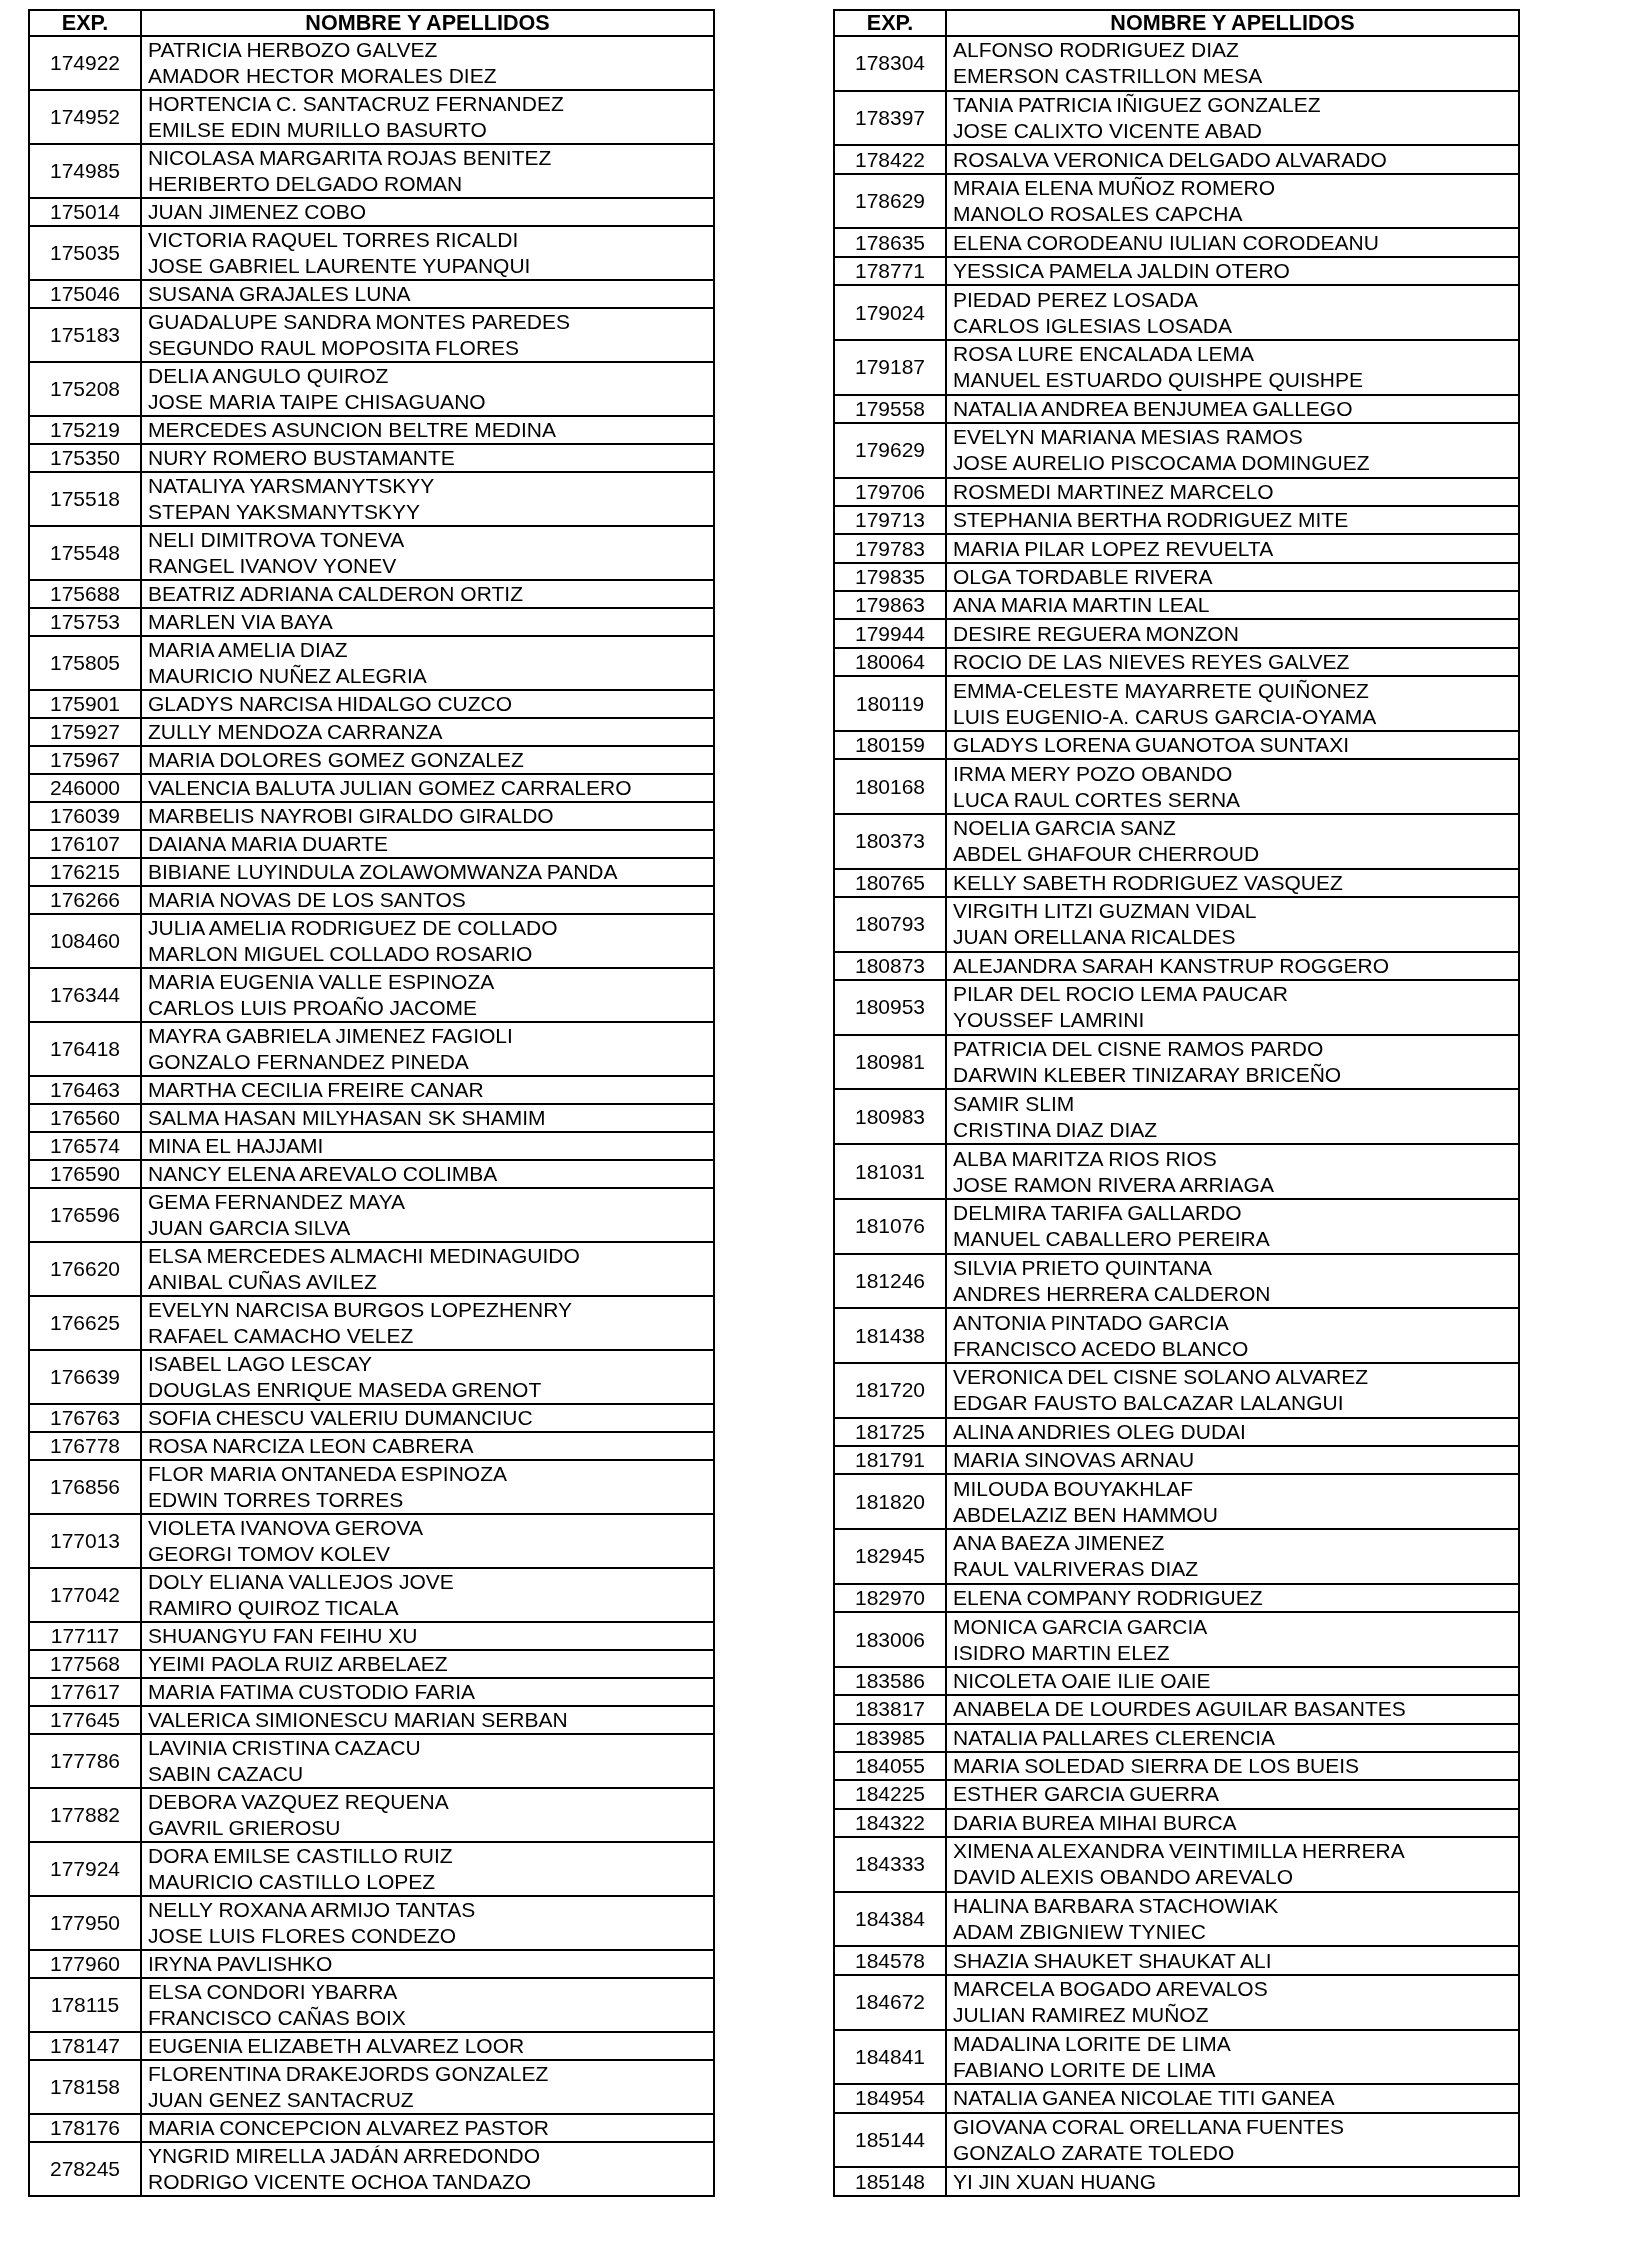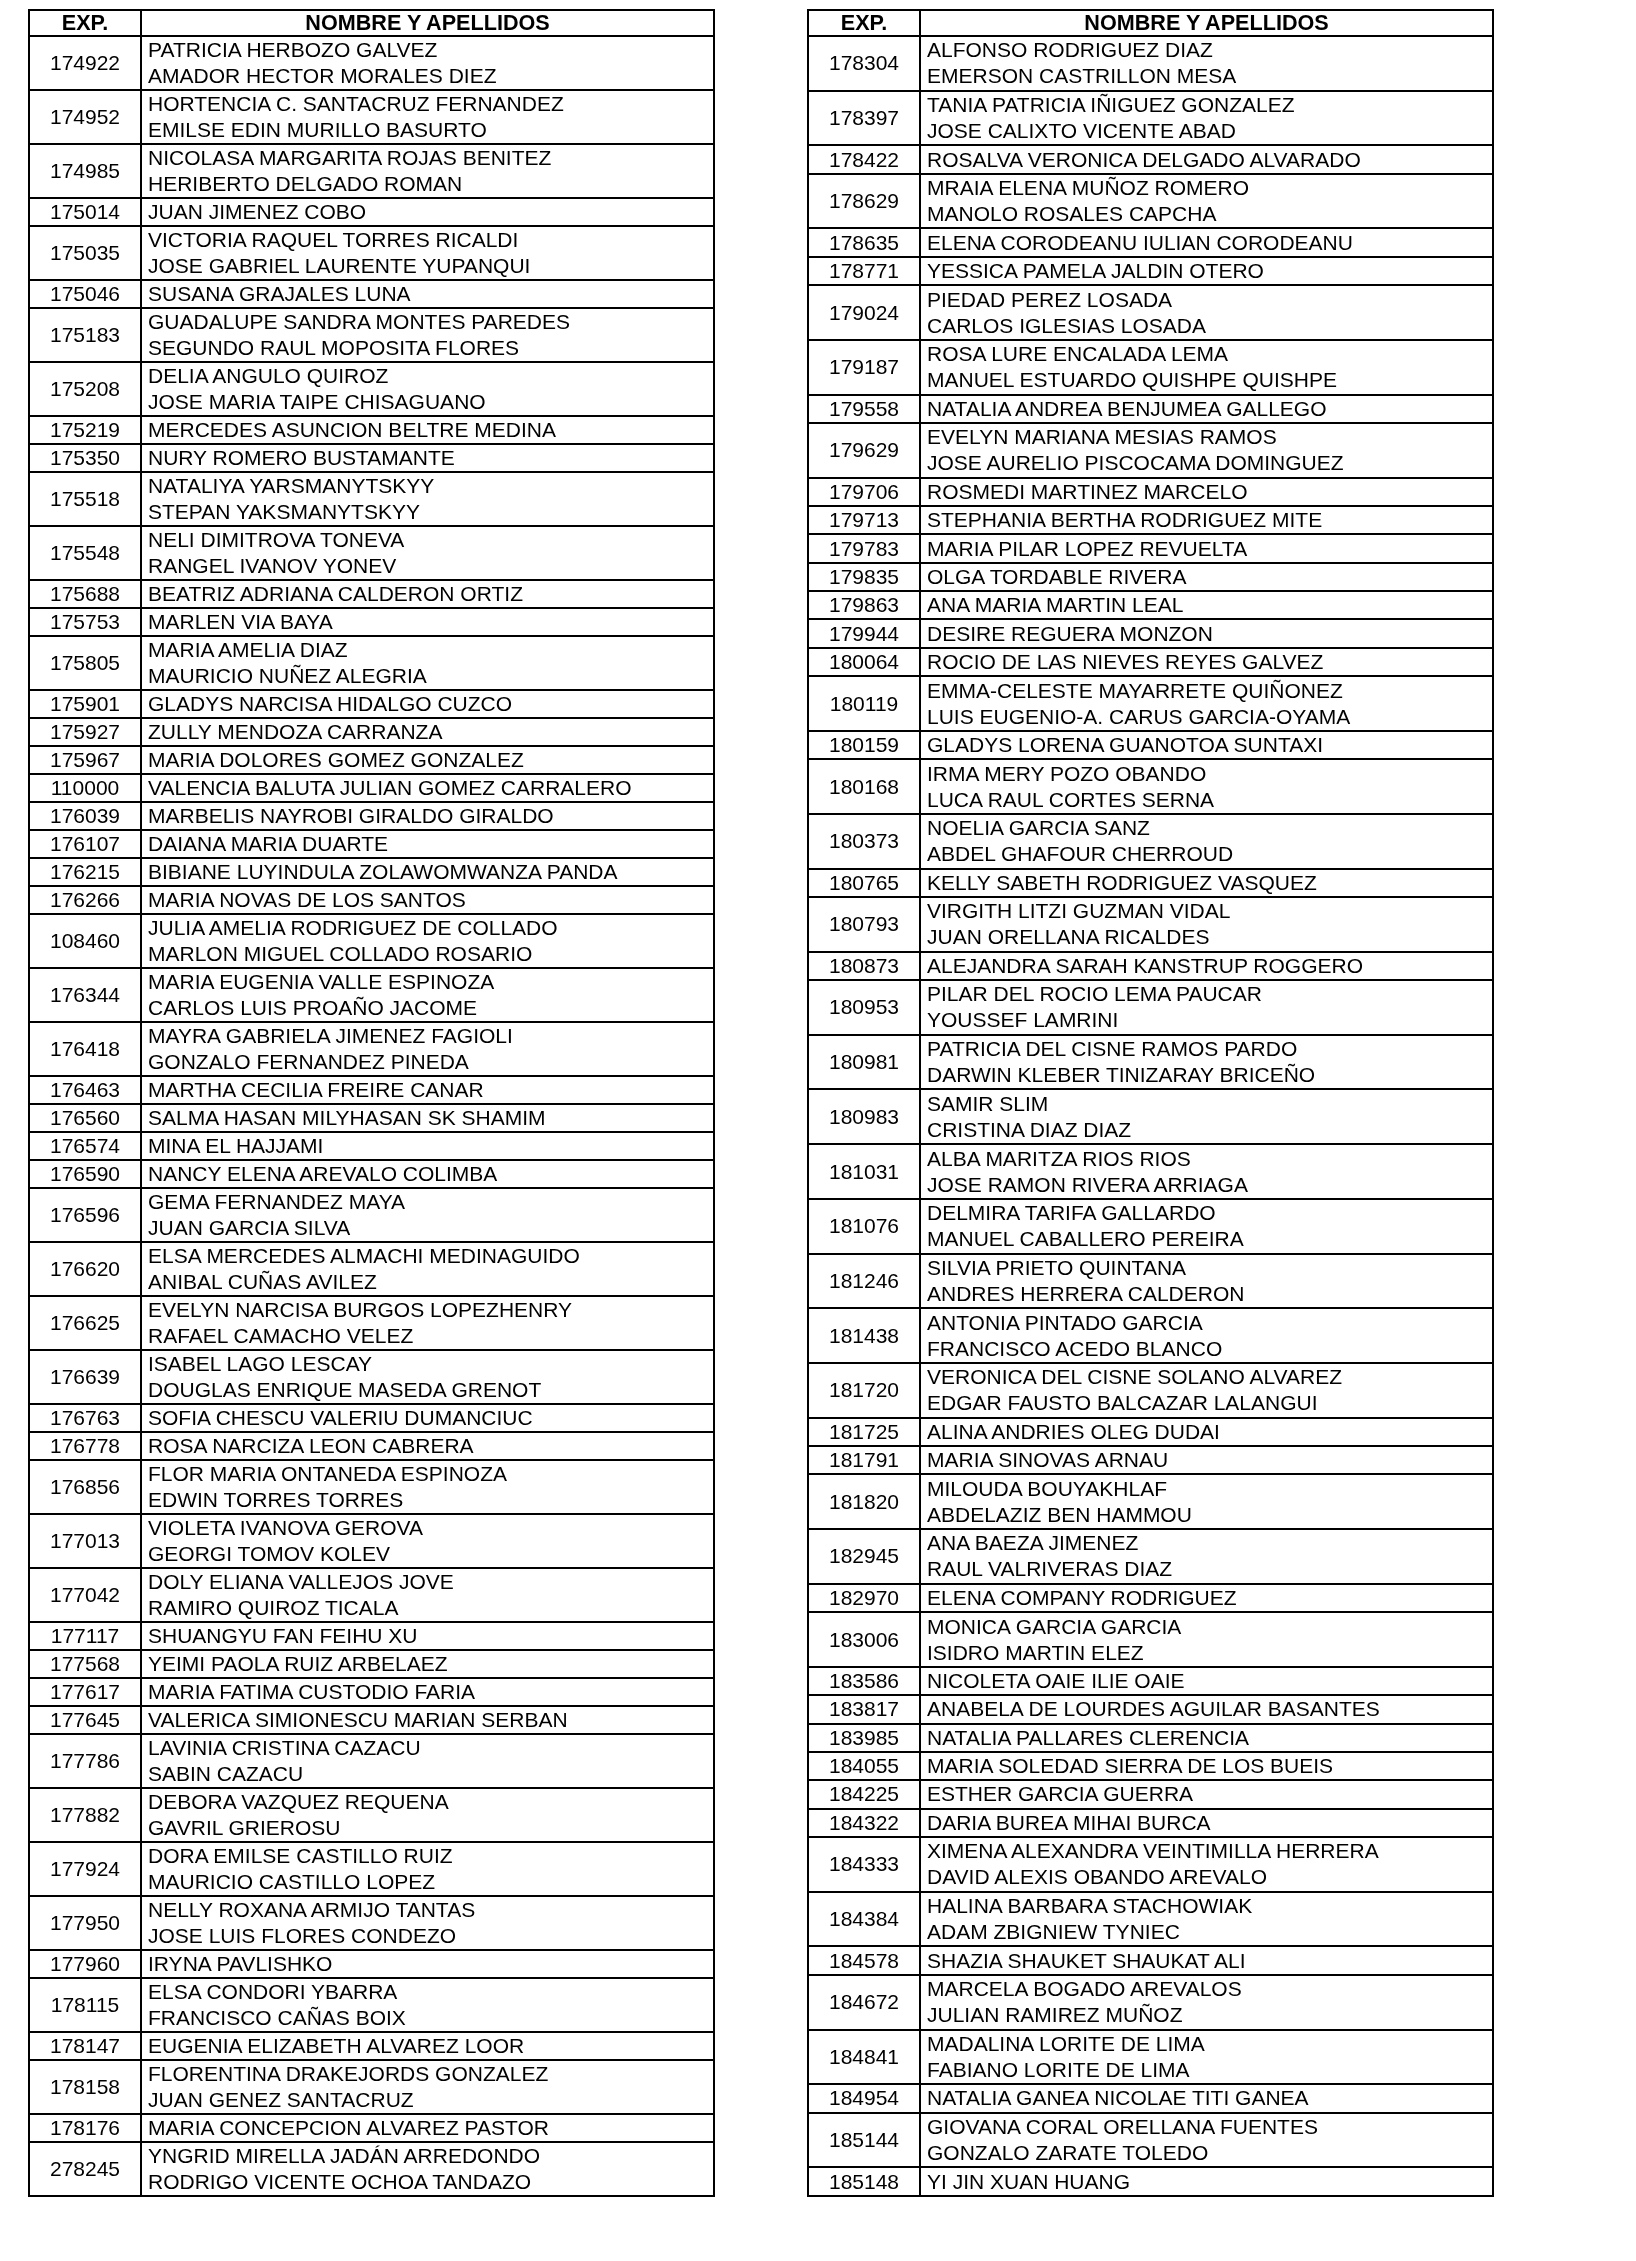--- a/index.html
+++ b/index.html
@@ -9,21 +9,21 @@
     width: 1636px;
     height: 2261px;
     font-family: "Liberation Sans", sans-serif;
     color: #000000;
   }
   .page {
     position: absolute;
     top: 9px;
     left: 28px;
     display: flex;
-    gap: 92px;
+    gap: 118px;
   }
   table.roster {
     border-collapse: collapse;
     table-layout: fixed;
     width: 684px;
     background: #ffffff;
   }
   table.roster col.c-exp   { width: 112px; }
   table.roster col.c-names { width: 573px; }
   table.roster th,
@@ -184,21 +184,21 @@
             <div>ZULLY MENDOZA CARRANZA</div>
           </td>
         </tr>
         <tr>
           <td class="exp">175967</td>
           <td class="names">
             <div>MARIA DOLORES GOMEZ GONZALEZ</div>
           </td>
         </tr>
         <tr>
-          <td class="exp">110000</td>
+          <td class="exp">246000</td>
           <td class="names">
             <div>VALENCIA BALUTA JULIAN GOMEZ CARRALERO</div>
           </td>
         </tr>
         <tr>
           <td class="exp">176039</td>
           <td class="names">
             <div>MARBELIS NAYROBI GIRALDO GIRALDO</div>
           </td>
         </tr>

